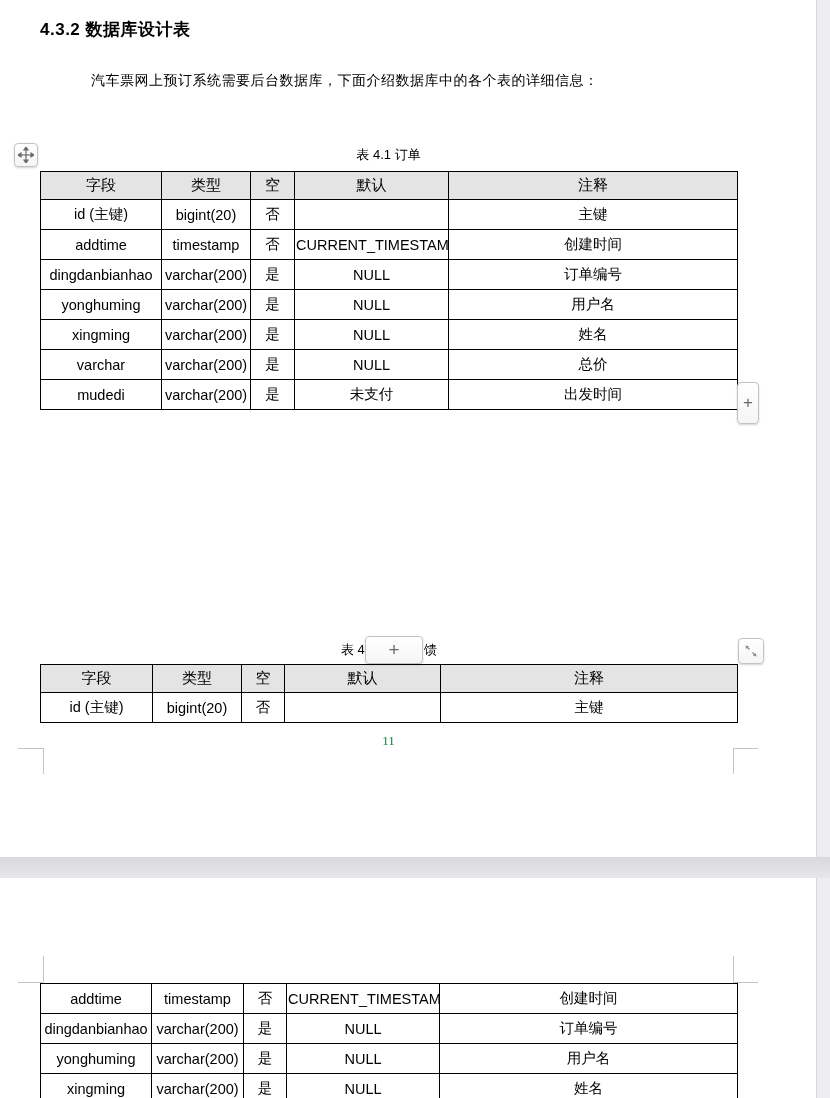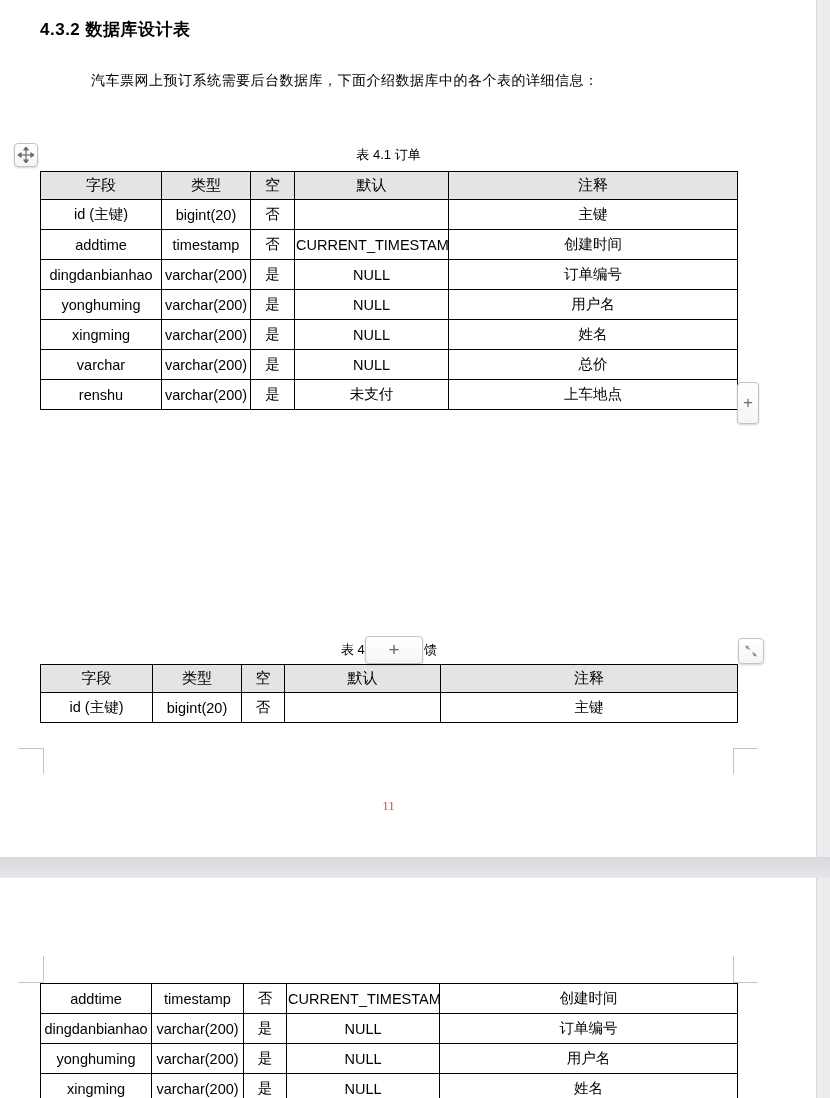--- a/index.html
+++ b/index.html
@@ -61,22 +61,22 @@
   #add-row-btn   { left:365px; top:636px; width:58px; height:28px; font-size:19px; }
   #expand-handle { left:738px; top:638px; width:26px; height:26px; }
   .ctl-btn svg { display:block; }
 
   
   .crop { position:absolute; background:#c4c4c4; }
   .crop-h { height:1px; width:25px; }
   .crop-v { width:1px; height:26px; }
 
   #page-number {
-    left:40px; top:798px; width:697px; text-align:center;
-    font-size:13px; color:#ef4444;
+    left:40px; top:733px; width:697px; text-align:center;
+    font-size:13px; color:#15803d;
     font-family:"Liberation Serif","DejaVu Serif",serif;
   }
 </style>
 </head>
 <body>
 
 <div id="stage">
 
   <div id="right-strip" class="abs"></div>
 
@@ -157,25 +157,25 @@
             <td>姓名</td>
           </tr>
           <tr>
             <td>varchar</td>
             <td>varchar(200)</td>
             <td>是</td>
             <td>NULL</td>
             <td>总价</td>
           </tr>
           <tr>
-            <td>renshu</td>
+            <td>mudedi</td>
             <td>varchar(200)</td>
             <td>是</td>
             <td>未支付</td>
-            <td>上车地点</td>
+            <td>出发时间</td>
           </tr>
         </tbody>
     </table>
 
     <div id="add-col-btn" class="ctl-btn">
       <span>+</span>
     </div>
 
     <div id="caption-2-prefix" class="abs caption">表 4</div>
     <div id="caption-2-suffix" class="abs caption">馈</div>

